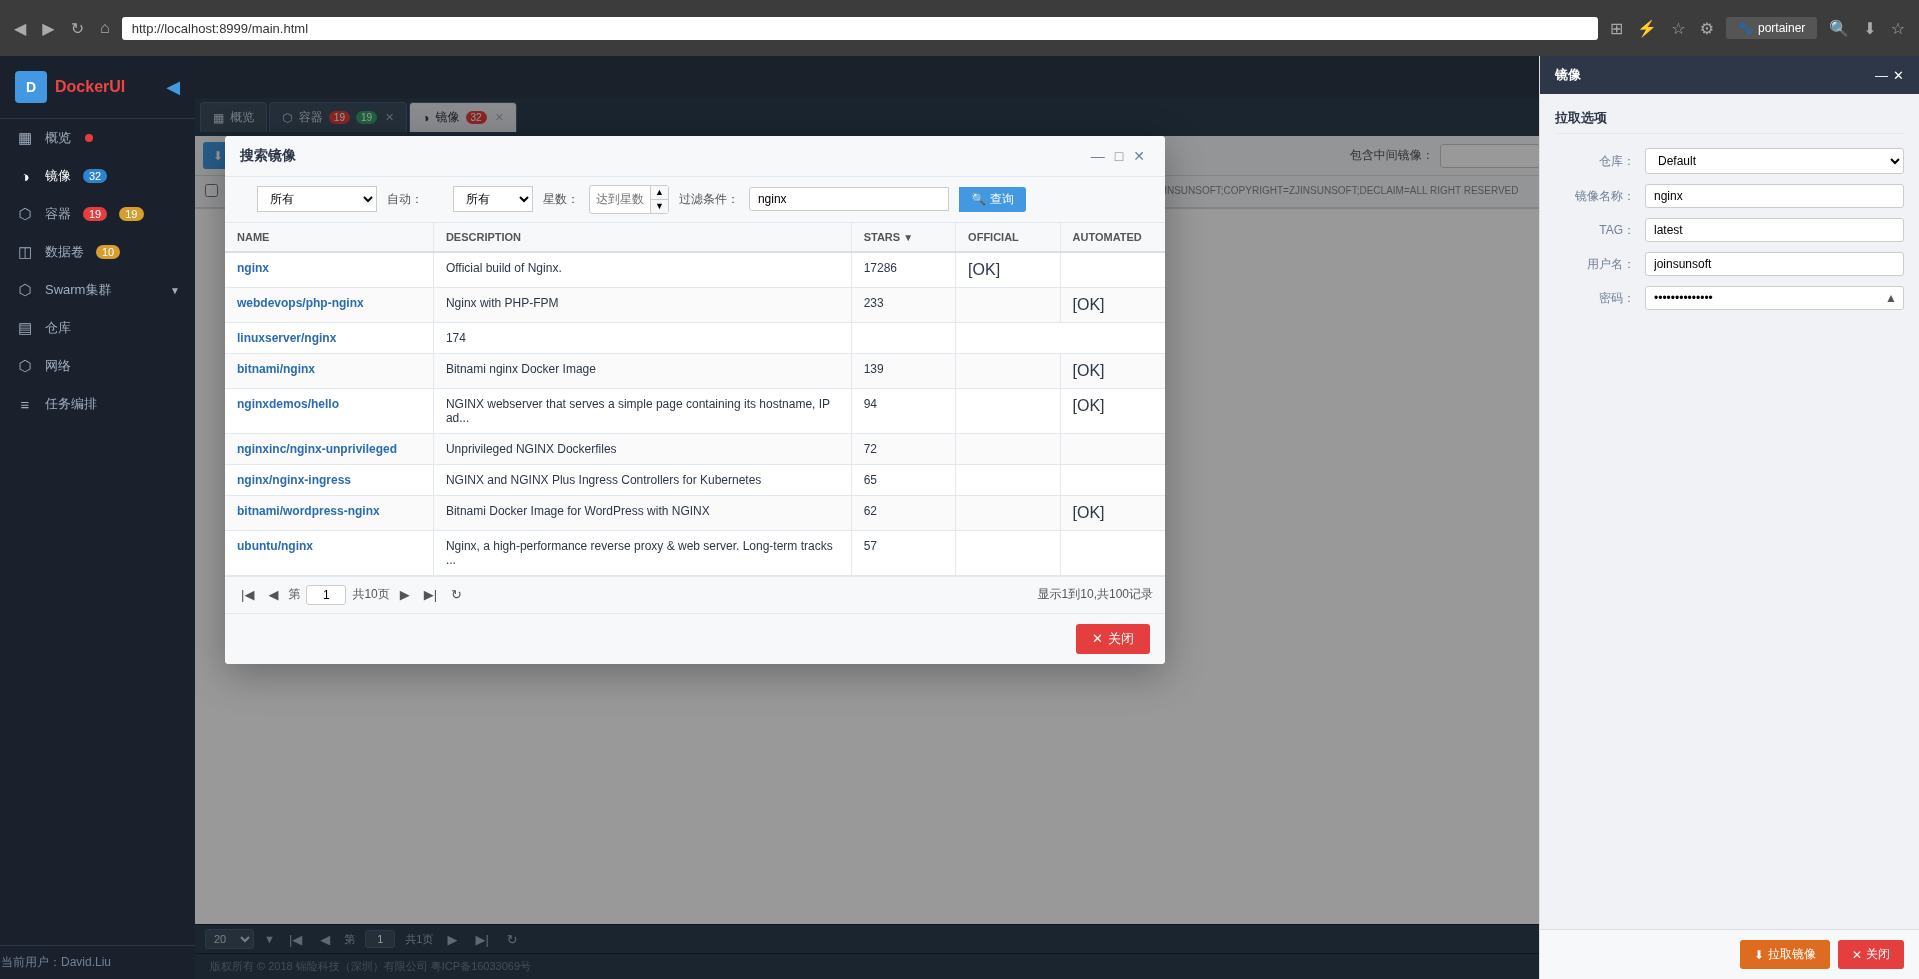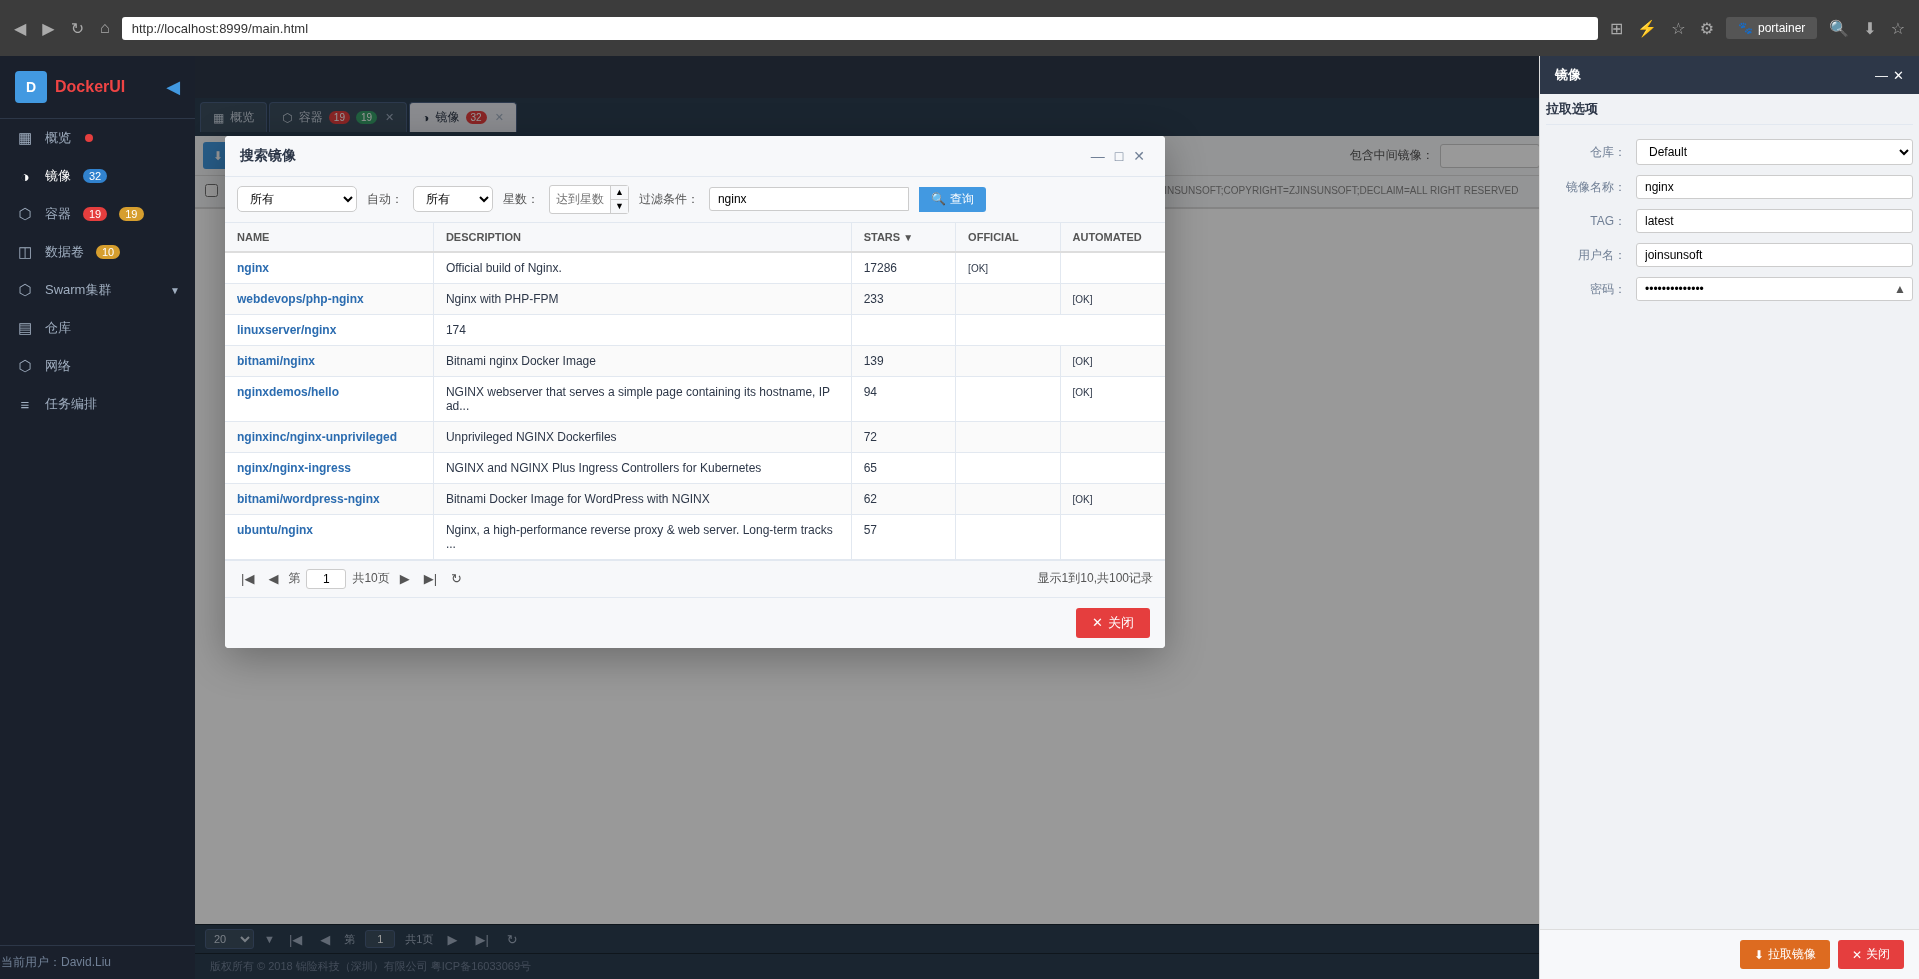--- a/index.html
+++ b/index.html
@@ -383,25 +383,26 @@
       background: #f7f8fa;
       padding: 8px 12px;
       display: flex;
       align-items: center;
       gap: 10px;
       border-bottom: 1px solid #e2e8f0;
       font-size: 12px;
     }
     .filter-select {
       border: 1px solid #ccc;
-      border-radius: 5px;
+      border-radius: 0;
       padding: 4px 8px;
       font-size: 12px;
       background: white;
       min-width: 120px;
+      margin-left: 20px;
     }
     .filter-label { color: #555; }
     .filter-query-input {
       border: 1px solid #ccc;
       border-radius: 3px 0 0 3px;
       padding: 4px 8px;
       font-size: 12px;
       width: 200px;
     }
     .search-query-btn {
@@ -440,21 +441,21 @@
     .modal-table-row:nth-child(even) { background: #fafafa; }
     .modal-td {
       padding: 8px 12px;
       font-size: 12px;
       color: #2d3748;
       border-right: 1px solid #e2e8f0;
     }
     .modal-td:last-child { border-right: none; }
     .ok-badge {
       color: #2d3748;
-      font-size: 10px;
+      font-size: 16px;
     }
 
     .modal-pagination {
       padding: 8px 12px;
       display: flex;
       align-items: center;
       gap: 6px;
       border-top: 1px solid #e2e8f0;
       background: #f7f8fa;
       font-size: 12px;
@@ -965,21 +966,21 @@
 
       <div style="position:absolute;right:0;top:0;width:380px;height:100%;background:#f0f2f5;border-left:1px solid #ddd;display:flex;flex-direction:column;">
         <div style="background:#2d3748;padding:10px 15px;color:white;font-size:13px;font-weight:bold;display:flex;align-items:center;justify-content:space-between;">
           <span>镜像</span>
           <div style="display:flex;gap:5px;">
             <button style="background:none;border:none;color:white;cursor:pointer;font-size:13px;">—</button>
             <button style="background:none;border:none;color:white;cursor:pointer;font-size:13px;">✕</button>
           </div>
         </div>
 
-        <div style="padding:6px;flex:1;">
+        <div style="padding:15px;flex:1;">
           <div style="font-size:13px;font-weight:bold;color:#2d3748;margin-bottom:14px;padding-bottom:6px;border-bottom:1px solid #e2e8f0;">拉取选项</div>
 
           <div class="rp-field">
             <span class="rp-label">仓库：</span>
             <select class="rp-select">
               <option>Default</option>
             </select>
           </div>
 
           <div class="rp-field">

